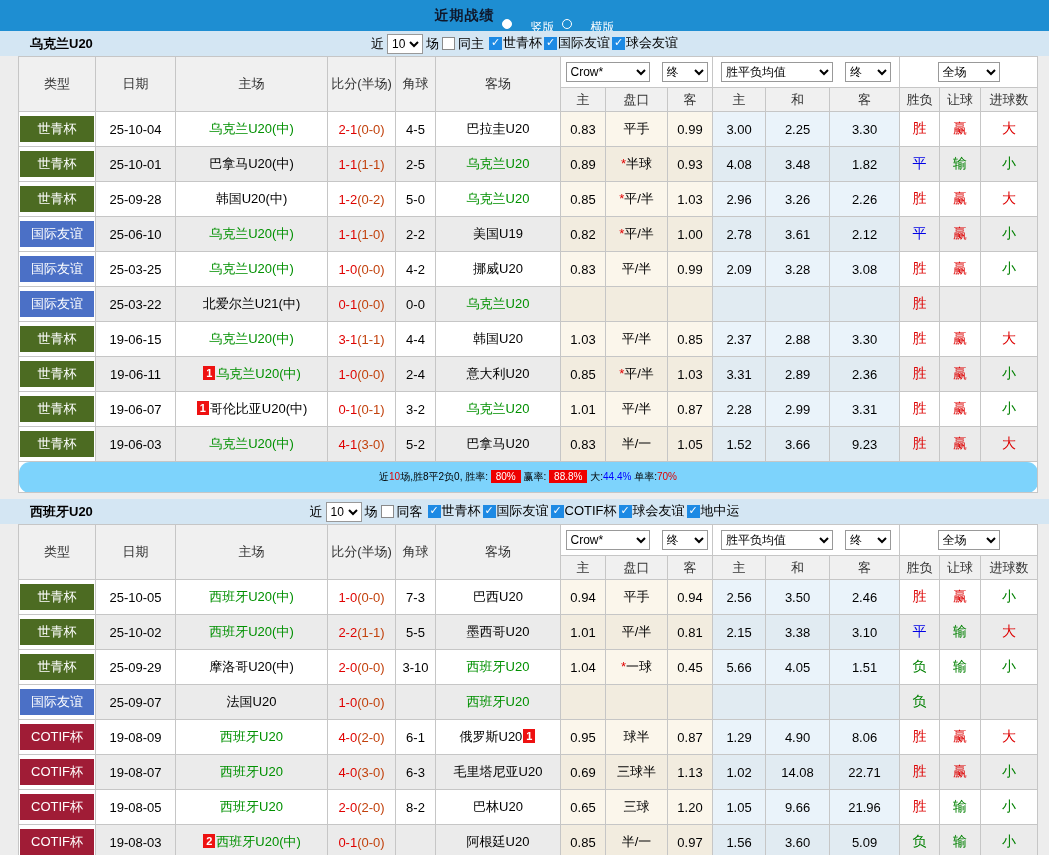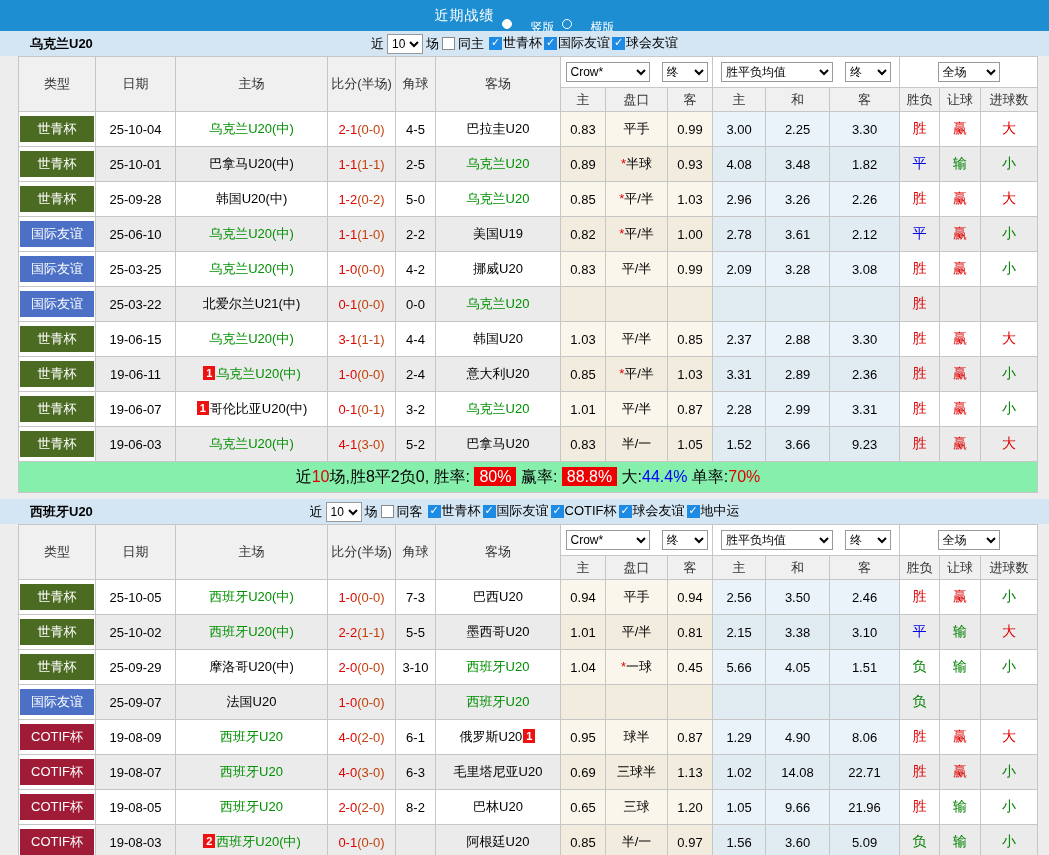--- a/index.html
+++ b/index.html
@@ -3,21 +3,21 @@
 <meta charset="utf-8">
 <style>
   html,body{margin:0;padding:0;}
   body{
     width:1049px;height:855px;overflow:hidden;background:#ededed;
     font-family:"Liberation Sans","DejaVu Sans",sans-serif;
     -webkit-font-smoothing:antialiased;
   }
   
   .topbar{height:31px;background:#1e8ed2;display:flex;align-items:center;justify-content:center;gap:7px;}
-  .topbar .title{color:#ffffff;font-weight:normal;font-size:14px;letter-spacing:1px;}
+  .topbar .title{color:#0f172a;font-weight:bold;font-size:14px;letter-spacing:1px;}
   .rgroup{display:flex;align-items:flex-start;gap:19px;cursor:pointer;margin-top:23px;}
   .rdot{width:10px;height:10px;border-radius:50%;border:1px solid #fff;box-sizing:border-box;display:inline-block;background:transparent;}
   .rdot.sel{background:#fff;}
   .rlabel{color:#fff;font-size:12px;}
   
   .secbar{height:25px;background:#d4e6f3;position:relative;display:flex;align-items:center;font-size:13px;color:#000;}
   .secbar .team{position:absolute;left:30px;font-weight:bold;}
   .secbar .filters{margin:0 auto;display:flex;align-items:center;gap:3px;}
   .cb{width:13px;height:13px;box-sizing:border-box;display:inline-block;vertical-align:-2px;position:relative;cursor:pointer;}
   .cb.on{background:#1d8ae4;border:1px solid #1d8ae4;}
@@ -48,21 +48,21 @@
   .b-cotif{background:#a01c36;}
   .tg{color:#009000;}
   .sc{color:#e00000;}
   .hf{color:#c2410c;}
   .card{display:inline-block;background:#ee1111;color:#fff;font-size:11px;font-weight:bold;line-height:14px;padding:0 3px;vertical-align:1px;margin:0 1px;}
   .star{color:#e00000;}
   td.res{font-size:14px;}
   .cr{color:#dd0000;}
   .cb2{color:#0000e6;}
   .cg{color:#008000;}
-  tfoot td.summary{height:30px;background:#86efac;font-size:16px;}
+  tfoot td.summary{height:30px;background:#7dd3fc;font-size:10px;border-radius:11px;}
   .s-red{color:#e00000;}
   .s-blue{color:#0000ff;}
   .s-badge-red{background:#ee0000;color:#fff;padding:1px 5px;}
 </style>
 </head>
 <body>
 
 <div class="topbar">
   <span class="title">近期战绩</span>
   <span class="rgroup">

